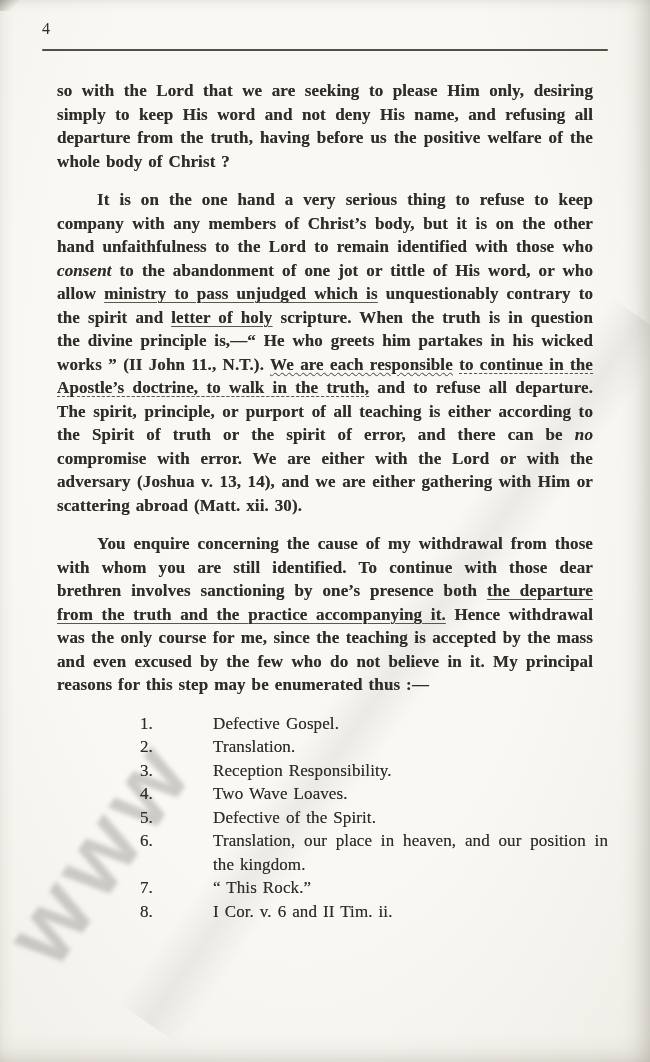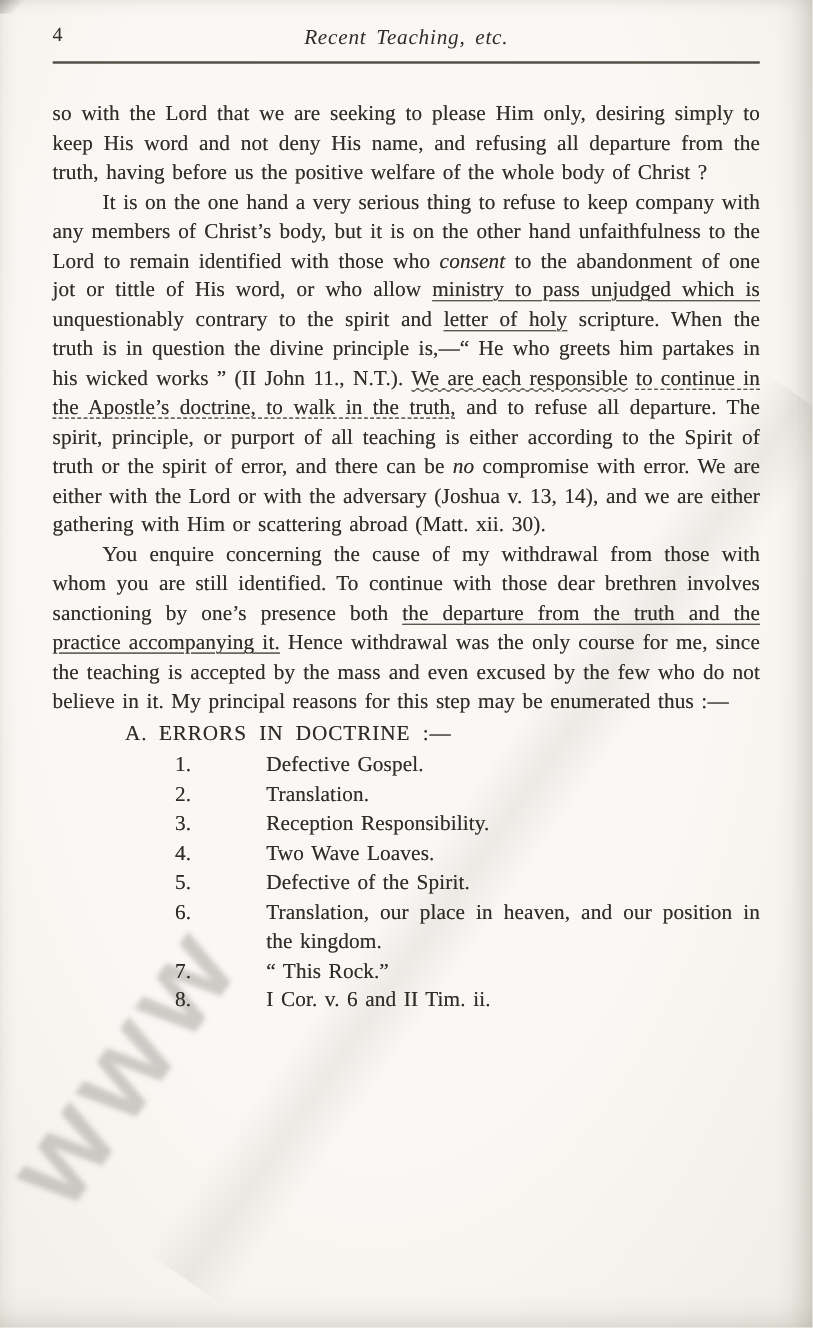--- a/index.html
+++ b/index.html
@@ -46,21 +46,21 @@
   .title{
     position:absolute;left:0;right:0;top:0;text-align:center;
     font-style:italic;font-size:17px;letter-spacing:.6px;word-spacing:3px;
   }
   .rule{height:2px;background:#44413a;margin-top:3px;border-radius:1px;opacity:.92;}
   .body-text{
     margin-top:28px;font-size:17px;line-height:23.5px;
     text-align:justify;letter-spacing:.1px;word-spacing:1.6px;
     text-shadow:0 0 .4px rgba(30,28,22,.55);
   }
-  p.para{margin:0;}
+  p.para{margin:15px;font-weight:bold;}
   p.para.indent{text-indent:40px;}
   .it{font-style:italic;}
   .u-solid{text-decoration:underline;text-decoration-color:#5b574c;text-decoration-thickness:1px;text-underline-offset:3px;}
   .u-wavy{text-decoration:underline wavy #6b675c;text-decoration-thickness:1px;text-underline-offset:2px;}
   .u-dashed{text-decoration:underline dashed #5b574c;text-decoration-thickness:1px;text-underline-offset:3px;}
   p.heading{margin:2px 0 2px 58px;letter-spacing:.7px;word-spacing:5px;text-align:left;}
   .list{margin-left:98px;text-align:left;}
   .list-row{display:flex;}
   .num{width:32px;flex:none;}
   .txt{flex:1;text-align:justify;margin-left:41px;}
@@ -68,28 +68,26 @@
 </head>
 <body>
 
 <div class="watermark-streak"></div>
 <div class="watermark">www</div>
 <div class="corner-mark"></div>
 
 <div class="page">
   <div class="header">
     <span class="pagenum">4</span>
-    <span class="title">Recent Teaching, etc.</span>
   </div>
   <div class="rule"></div>
   <div class="body-text">
       <p class="para"><span>so with the Lord that we are seeking to please Him only, desiring simply to keep His word and not deny His name, and refusing all departure from the truth, having before us the positive welfare of the whole body of Christ ?</span></p>
       <p class="para indent"><span>It is on the one hand a very serious thing to refuse to keep company with any members of Christ’s body, but it is on the other hand unfaithfulness to the Lord to remain identified with those who </span><span class="it">consent</span><span> to the abandonment of one jot or tittle of His word, or who allow </span><span class="u-solid">ministry to pass unjudged which is</span><span> unquestionably contrary to the spirit and </span><span class="u-solid">letter of holy</span><span> scripture.  When the truth is in question the divine principle is,—“ He who greets him partakes in his wicked works ” (II John 11., N.T.).  </span><span class="u-wavy">We are each responsible</span><span> </span><span class="u-dashed">to continue in the Apostle’s doctrine, to walk in the truth,</span><span> and to refuse all departure.  The spirit, principle, or purport of all teaching is either according to the Spirit of truth or the spirit of error, and there can be </span><span class="it">no</span><span> compromise with error.  We are either with the Lord or with the adversary (Joshua v. 13, 14),  and we are either gathering with Him or scattering abroad (Matt. xii. 30).</span></p>
       <p class="para indent"><span>You enquire concerning the cause of my withdrawal from those with whom you are still identified.  To continue with those dear brethren involves sanctioning by one’s presence both </span><span class="u-solid">the departure from the truth and the practice accompanying it.</span><span>  Hence withdrawal was the only course for me, since the teaching is accepted by the mass and even excused by the few who do not believe in it.  My principal reasons for this step may be enumerated thus :—</span></p>
-      <p class="heading"><span>A. ERRORS IN DOCTRINE :—</span></p>
       <div class="list">
         <div class="list-row">
           <span class="num">1.</span>
           <span class="txt">Defective Gospel.</span>
         </div>
         <div class="list-row">
           <span class="num">2.</span>
           <span class="txt">Translation.</span>
         </div>
         <div class="list-row">

